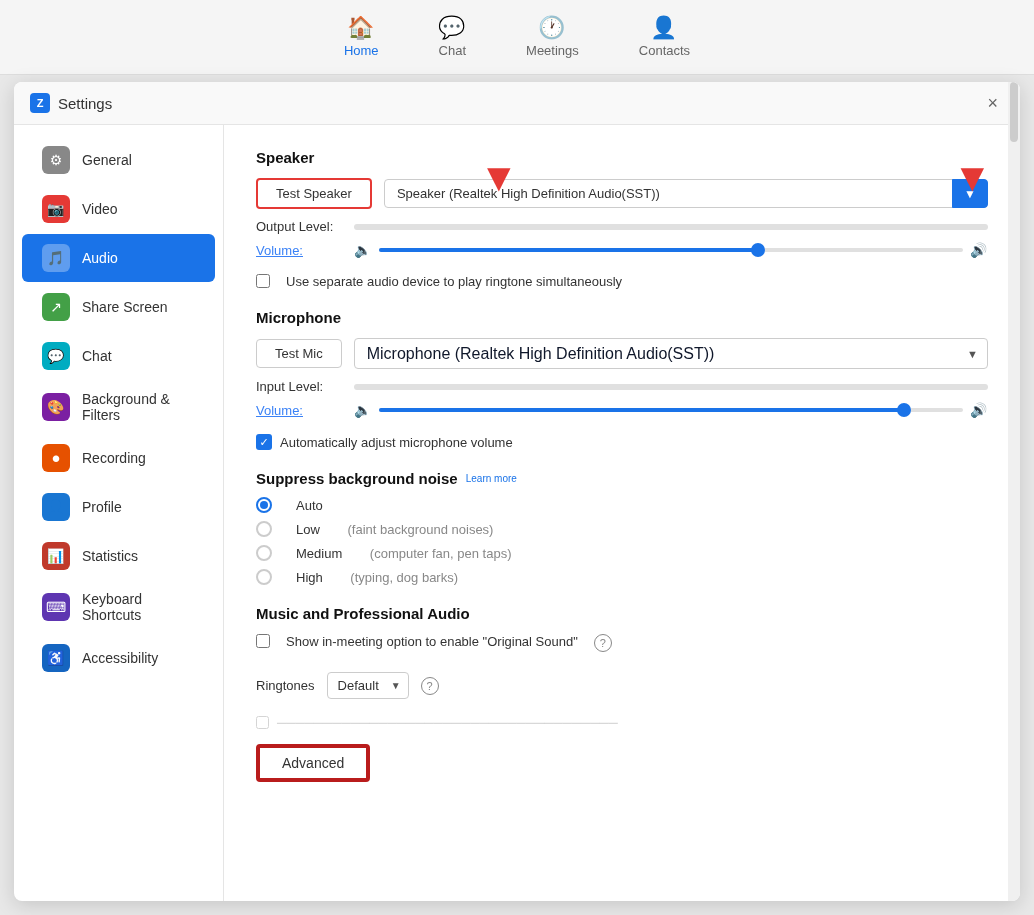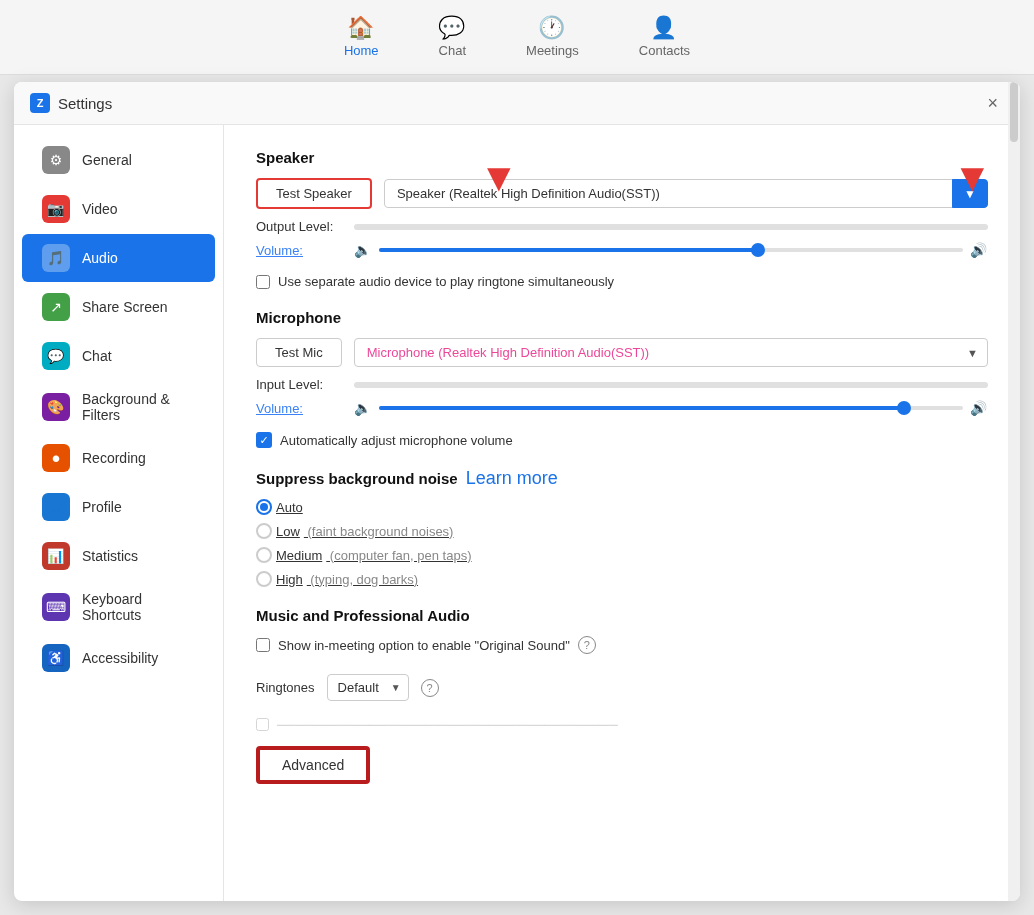--- a/index.html
+++ b/index.html
@@ -301,22 +301,22 @@
       background: #1a73e8;
       border-radius: 50%;
       position: absolute;
       top: 50%;
       transform: translate(-50%, -50%);
       cursor: pointer;
     }
 
     .checkbox-row {
       display: flex;
-      align-items: center;
-      gap: 8px;
+      align-items: flex-start;
+      gap: 16px;
       margin-bottom: 20px;
       font-size: 13px;
       color: #333;
     }
     .checkbox-row input[type="checkbox"] {
       width: 14px;
       height: 14px;
       cursor: pointer;
     }
 
@@ -341,25 +341,25 @@
 
     .mic-select-wrapper {
       flex: 1;
       position: relative;
     }
     .mic-select {
       width: 100%;
       padding: 6px 36px 6px 12px;
       border: 1px solid #ccc;
       border-radius: 4px;
-      font-size: 13px;
+      font-size: 16px;
       appearance: none;
       background: white;
       cursor: pointer;
-      color: #ec4899;
+      color: #0f172a;
     }
     .mic-dropdown-arrow {
       position: absolute;
       right: 10px;
       top: 50%;
       transform: translateY(-50%);
       font-size: 11px;
       color: #555;
       pointer-events: none;
     }
@@ -394,36 +394,35 @@
       align-items: center;
       gap: 8px;
       margin-bottom: 10px;
     }
     .suppress-title {
       font-size: 15px;
       font-weight: 700;
       color: #111;
     }
     .learn-more {
-      font-size: 18px;
+      font-size: 10px;
       color: #1a73e8;
       cursor: pointer;
       text-decoration: none;
     }
 
     .radio-group { margin-bottom: 18px; }
     .radio-item {
       display: flex;
       align-items: center;
-      gap: 4px;
+      gap: 24px;
       margin-bottom: 8px;
       font-size: 13px;
       color: #333;
       cursor: pointer;
-      text-decoration: underline;
     }
     .radio-input {
       width: 16px;
       height: 16px;
       border-radius: 50%;
       border: 2px solid #ccc;
       display: flex;
       align-items: center;
       justify-content: center;
       cursor: pointer;

